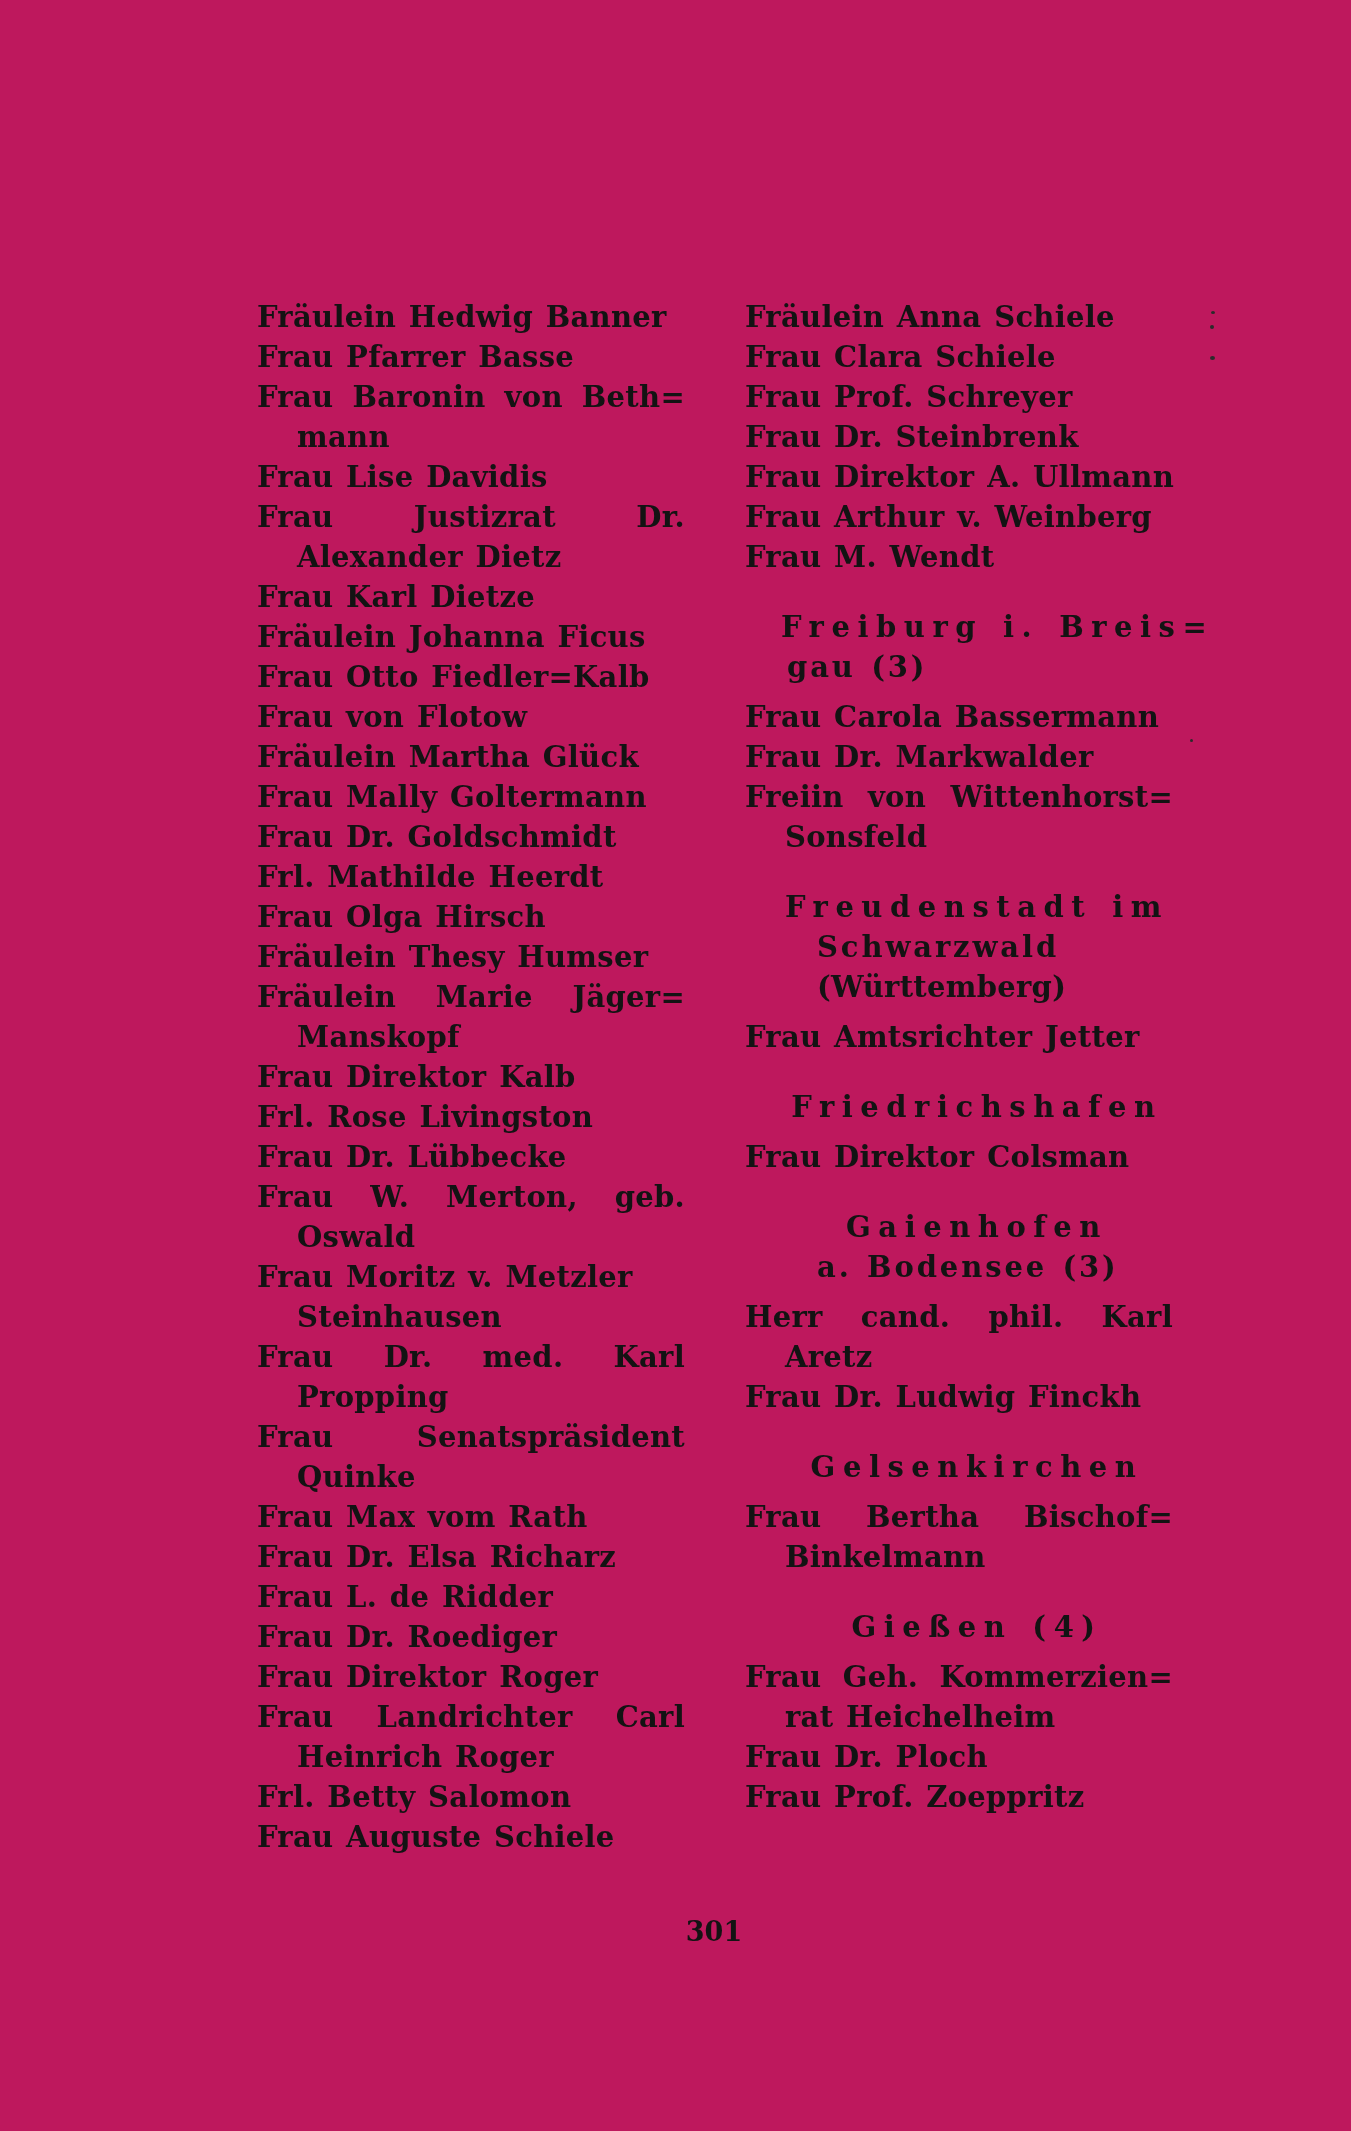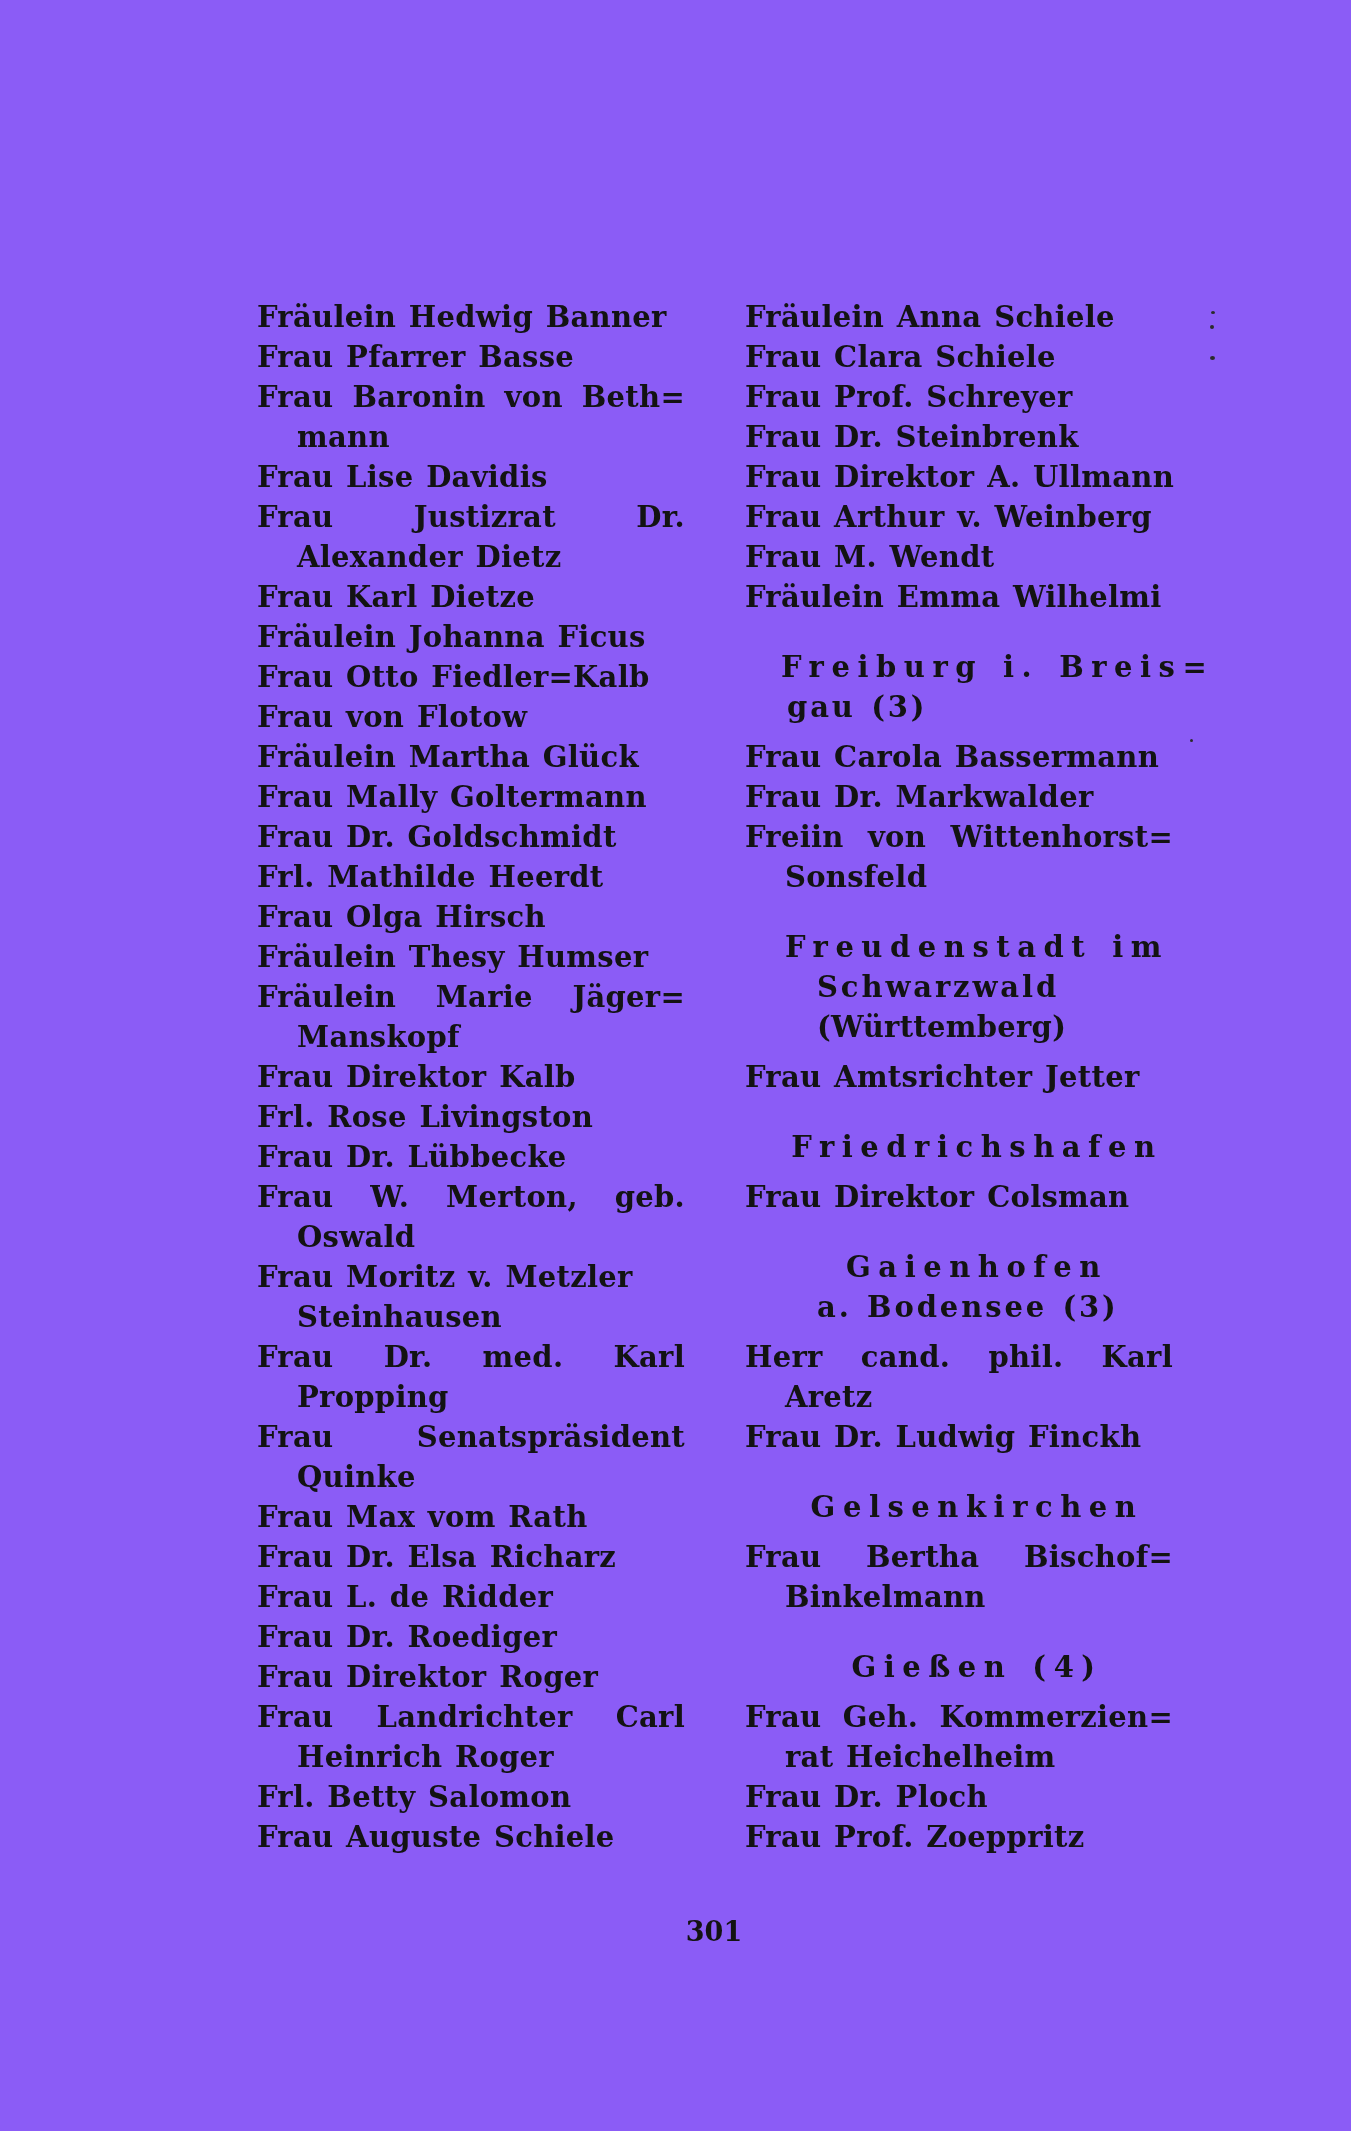--- a/index.html
+++ b/index.html
@@ -1,20 +1,20 @@
 <!DOCTYPE html>
 <html><head>
 <meta charset="utf-8">
 <style>
   html, body { margin: 0; padding: 0; background: #e8e8e8; }
   .page {
     position: relative;
     width: 1351px;
     height: 2131px;
-    background: #8b5cf6;
+    background: #be185d;
     overflow: hidden;
     font-family: "DejaVu Serif", serif;
     color: #131313;
   }
   .col {
     position: absolute;
     top: 297px;
   }
   .col-left  { left: 257px; width: 428px; }
   .col-right { left: 745px; width: 428px; }
@@ -194,23 +194,20 @@
       </div>
       <div class="block entry">
         <div class="line">Frau Direktor A. Ullmann</div>
       </div>
       <div class="block entry">
         <div class="line">Frau Arthur v. Weinberg</div>
       </div>
       <div class="block entry">
         <div class="line">Frau M. Wendt</div>
       </div>
-      <div class="block entry">
-        <div class="line">Fräulein Emma Wilhelmi</div>
-      </div>
       <div class="block heading flush">
         <div class="line sp-wide">Freiburg i. Breis=</div>
         <div class="line cont sp-slight">gau (3)</div>
       </div>
       <div class="block entry">
         <div class="line">Frau Carola Bassermann</div>
       </div>
       <div class="block entry">
         <div class="line">Frau Dr. Markwalder</div>
       </div>

